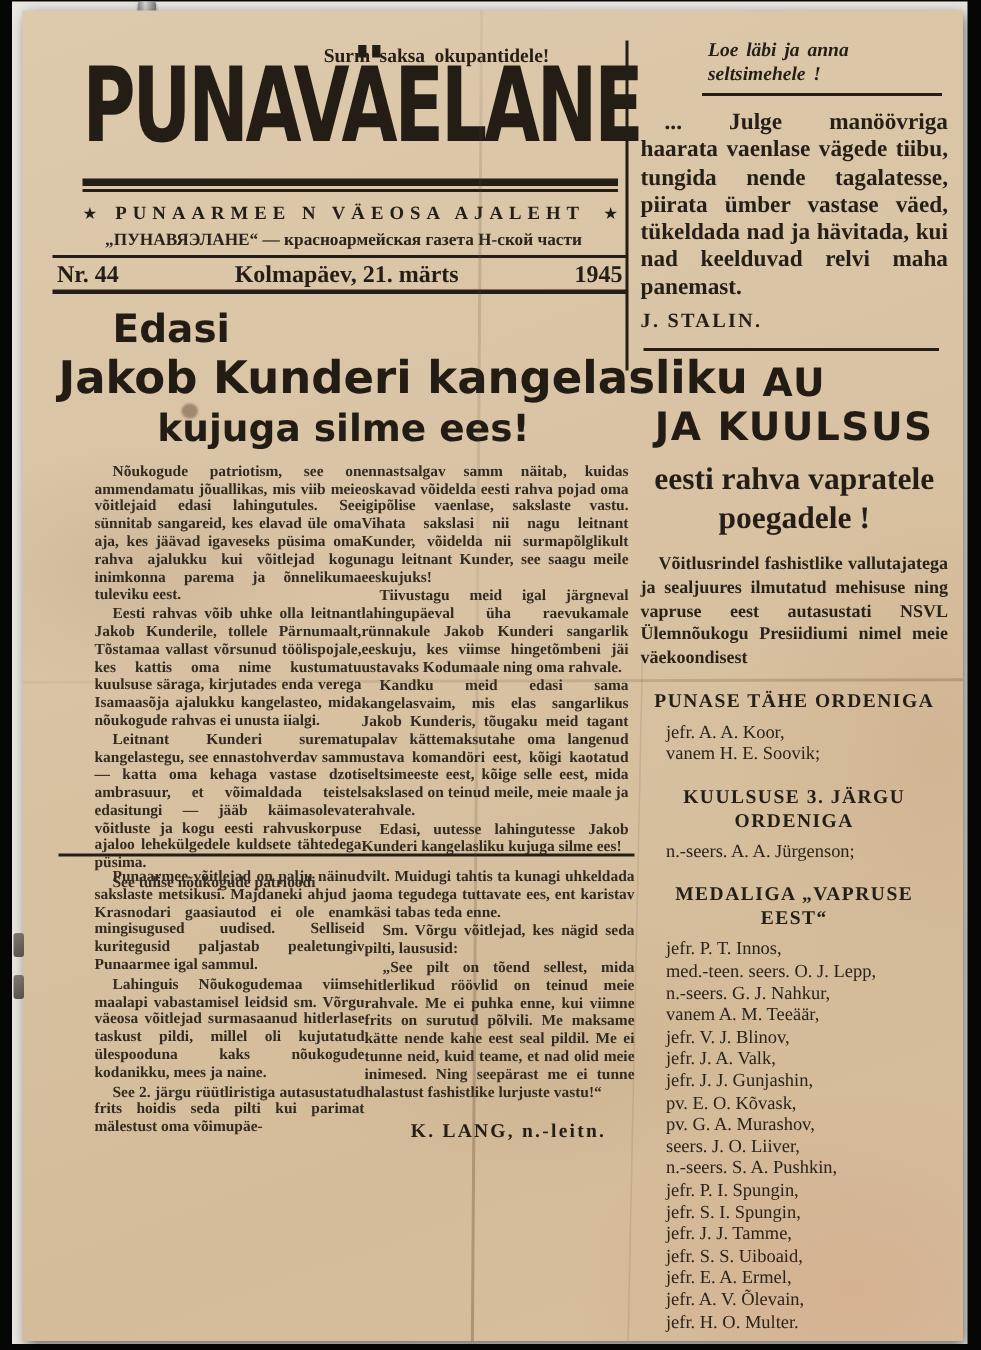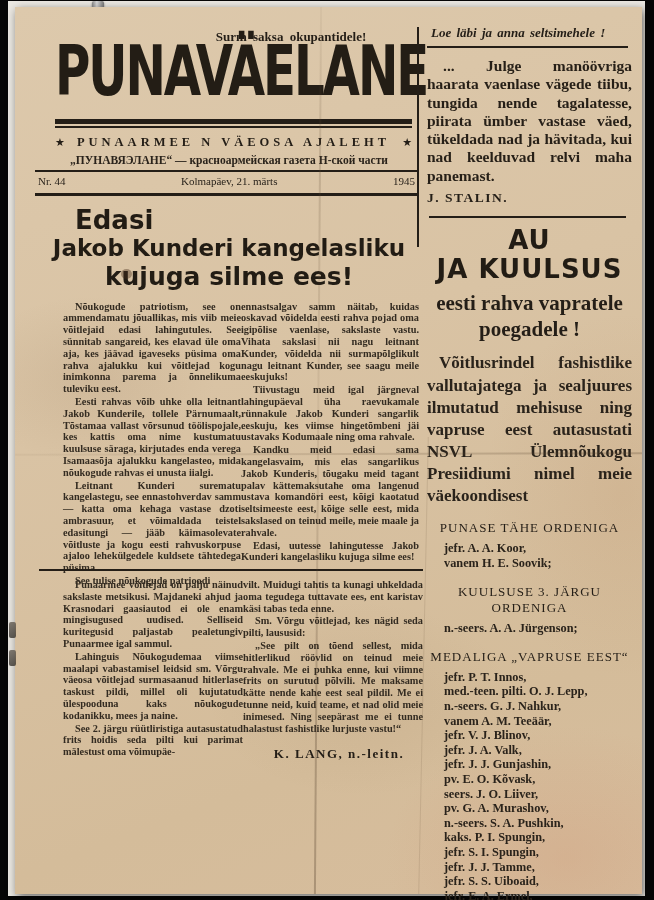--- a/index.html
+++ b/index.html
@@ -61,47 +61,47 @@
   }
   .rule-double-a{position:absolute;left:40px;top:112px;width:357px;height:5px;}
   .rule-double-b{position:absolute;left:40px;top:119px;width:357px;height:2px;}
   .subtitle-row{position:absolute;left:40px;top:128px;width:357px;display:flex;align-items:center;}
   .subtitle-row .star{font-size:11px;color:#241e17;}
   .subtitle-et{flex:1;text-align:center;font-size:12.5px;font-weight:bold;letter-spacing:4px;color:#241e17;}
   .subtitle-ru{position:absolute;left:26px;top:147px;width:376px;text-align:center;
     font-size:11.5px;font-weight:bold;color:#2a231b;}
   .rule-thin{position:absolute;left:20px;top:163px;width:383px;height:2px;}
   .issue-row{position:absolute;left:23px;top:168px;width:377px;display:flex;justify-content:space-between;
-    font-size:11px;font-weight:normal;color:#241e17;text-align:right;}
+    font-size:16px;font-weight:bold;color:#241e17;text-align:right;}
   .rule-thick{position:absolute;left:20px;top:186px;width:383px;height:3px;}
   .vrule{position:absolute;left:402px;top:20px;width:2px;height:220px;}
 
   
   .right-col{position:absolute;left:412px;top:16px;width:205px;}
   .read-slogan{font-size:13px;font-weight:bold;font-style:italic;word-spacing:2px;
-    padding:2px 2px 5px 4px;border-bottom:2px solid #241e17;margin-right:4px;color:#241e17;}
+    padding:2px 2px 5px 4px;border-bottom:2px solid #241e17;margin-right:4px;color:#241e17;margin-left:41px;}
   .stalin-quote{margin-top:9px;font-size:15.5px;font-weight:bold;line-height:1.18;
     text-align:justify;text-indent:16px;color:#261f17;}
   .stalin-sig{margin-top:5px;text-align:left;font-size:13.5px;font-weight:bold;letter-spacing:1.5px;color:#241e17;}
   .right-rule{height:2px;margin:10px 6px 8px 2px;}
   .honor-title{font-family:"DejaVu Sans", sans-serif;font-weight:bold;font-size:26px;line-height:1.12;
     text-align:center;letter-spacing:1px;color:#221c14;}
   .honor-sub{margin-top:7px;text-align:center;font-size:21px;font-weight:bold;line-height:1.22;color:#241e17;}
-  .honor-intro{margin-top:10px;font-size:17px;font-weight:bold;line-height:1.3;
+  .honor-intro{margin-top:10px;font-size:12px;font-weight:bold;line-height:1.3;
     text-align:justify;text-indent:12px;color:#2a231b;}
-  .award-heading{margin-top:13px;text-align:center;font-size:13px;font-weight:normal;
+  .award-heading{margin-top:13px;text-align:center;font-size:13px;font-weight:bold;
     letter-spacing:1px;line-height:1.25;color:#241e17;}
-  .award-names{margin-top:5px;padding-left:17px;font-size:12.3px;font-weight:bold;color:#2a231b;}
+  .award-names{margin-top:5px;padding-left:17px;font-size:12.3px;font-weight:normal;color:#2a231b;}
   .award-names div{line-height:14.6px;}
 
   
   .lead{position:absolute;left:24px;top:198px;width:380px;}
   .lead-h{font-family:"DejaVu Sans", sans-serif;font-weight:bold;color:#221c14;line-height:1.17;}
   .lead-h .l1{font-size:26px;padding-left:36px;}
-  .lead-h .l2{font-size:23px;text-align:center;white-space:nowrap;}
+  .lead-h .l2{font-size:30px;text-align:right;white-space:nowrap;}
   .lead-h .l3{font-size:25px;text-align:center;}
   .cols{display:flex;margin-top:9px;margin-left:24px;}
   .col{width:184px;font-size:10.3px;font-weight:bold;line-height:11.8px;
     text-align:justify;color:#332b21;}
   .col div{text-indent:12px;margin-bottom:1px;}
   .col.cont div:first-child{text-indent:0;}
 
   
   .second{position:absolute;left:24px;top:562px;width:384px;}
   .second-rule{height:2px;margin-bottom:7px;}
@@ -168,31 +168,31 @@
         <div>KUULSUSE 3. JÄRGU</div>
         <div>ORDENIGA</div>
       </div>
       <div class="award-names">
           <div>n.-seers. A. A. Jürgenson;</div>
         </div>
 
       <div class="award-heading">MEDALIGA „VAPRUSE EEST“</div>
       <div class="award-names">
           <div>jefr. P. T. Innos,</div>
-          <div>med.-teen. pilti. O. J. Lepp,</div>
+          <div>med.-teen. seers. O. J. Lepp,</div>
           <div>n.-seers. G. J. Nahkur,</div>
           <div>vanem A. M. Teeäär,</div>
           <div>jefr. V. J. Blinov,</div>
           <div>jefr. J. A. Valk,</div>
           <div>jefr. J. J. Gunjashin,</div>
           <div>pv. E. O. Kõvask,</div>
+          <div>pv. G. A. Murashov,</div>
           <div>seers. J. O. Liiver,</div>
-          <div>pv. G. A. Murashov,</div>
           <div>n.-seers. S. A. Pushkin,</div>
-          <div>kaks. P. I. Spungin,</div>
+          <div>jefr. P. I. Spungin,</div>
           <div>jefr. S. I. Spungin,</div>
           <div>jefr. J. J. Tamme,</div>
           <div>jefr. S. S. Uiboaid,</div>
           <div>jefr. E. A. Ermel,</div>
           <div>jefr. A. V. Õlevain,</div>
           <div>jefr. H. O. Multer.</div>
         </div>
     </div>
 
     <div class="lead">

